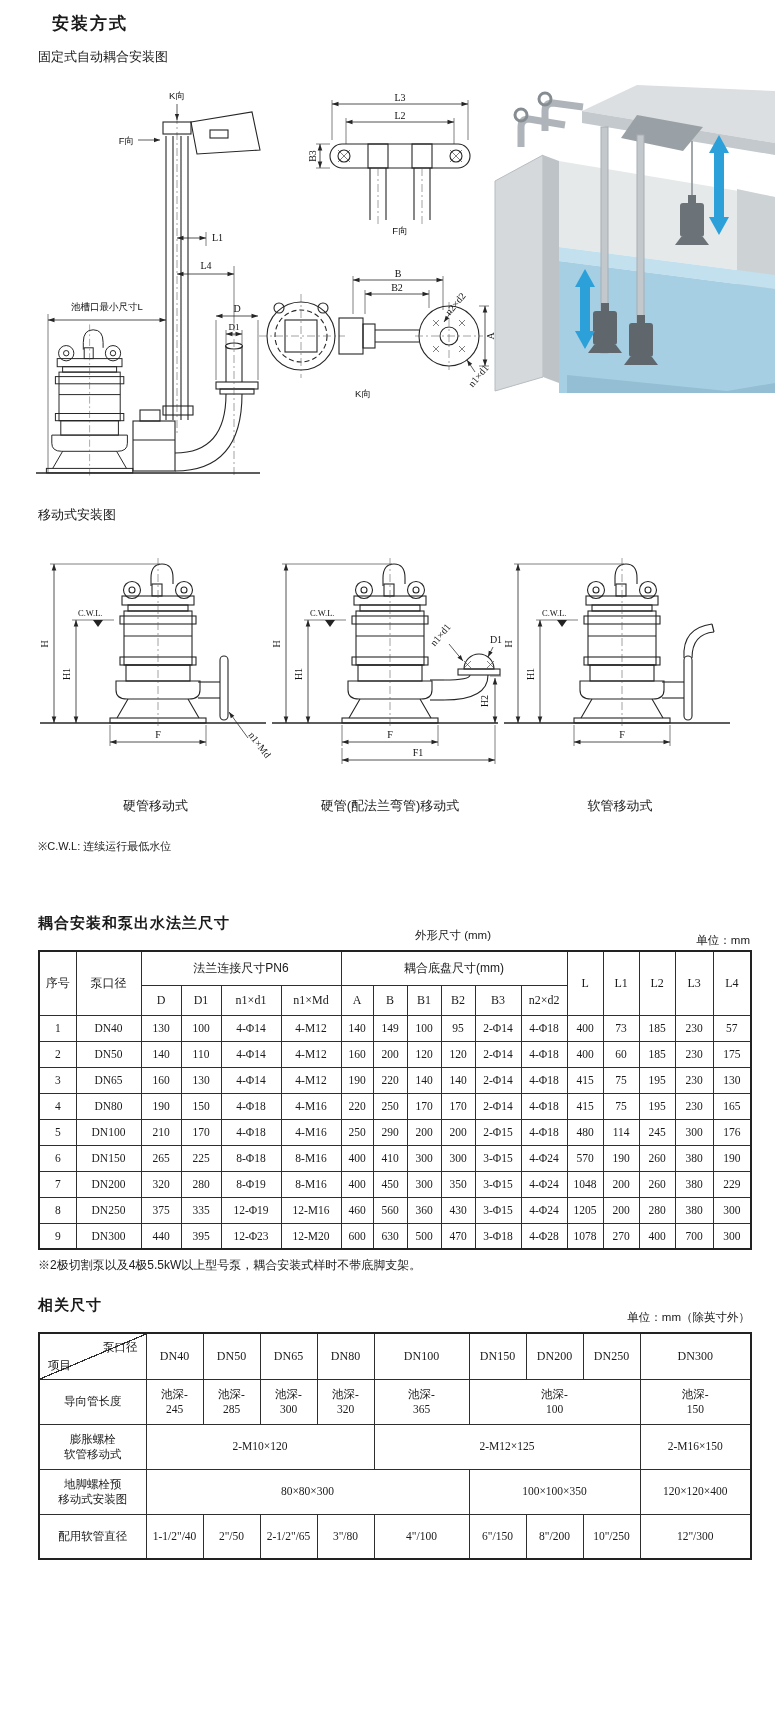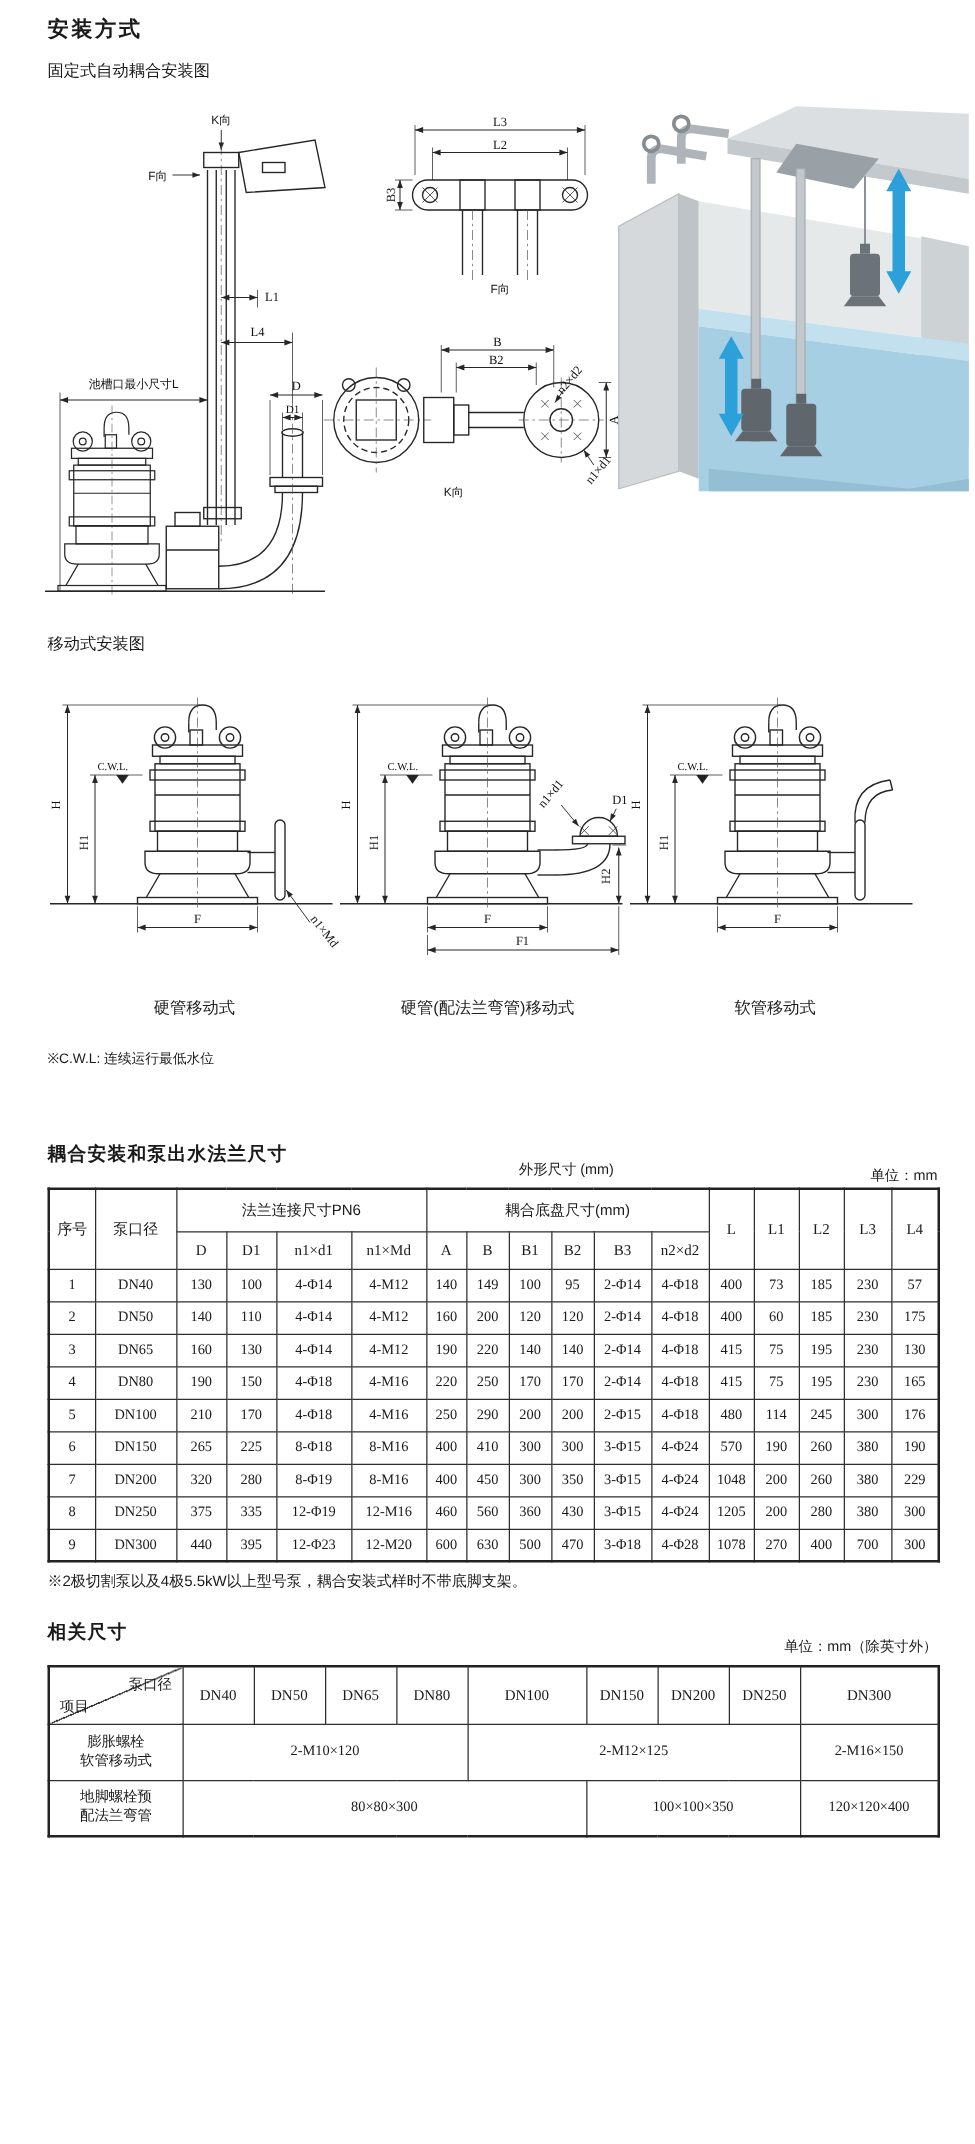--- a/index.html
+++ b/index.html
@@ -10,21 +10,21 @@
   
   .out{fill:none;stroke:#262626;stroke-width:1.1}
   .thin{fill:none;stroke:#3a3a3a;stroke-width:0.65}
   .dim{fill:none;stroke:#262626;stroke-width:0.8;marker-start:url(#ah);marker-end:url(#ah)}
   .lead{fill:none;stroke:#262626;stroke-width:0.75;marker-end:url(#ah)}
   .cl{fill:none;stroke:#555;stroke-width:0.55;stroke-dasharray:8 3 2 3}
   .dt{font:10px "Liberation Serif",serif;fill:#111}
   .sm{font-size:8.5px}
   .dtc{font:9.5px "Liberation Sans",sans-serif;fill:#111}
   
-  .h-title{position:absolute;left:38px;top:12px;font-size:17px;font-weight:bold;letter-spacing:2px}
+  .h-title{position:absolute;left:52px;top:12px;font-size:17px;font-weight:bold;letter-spacing:2px}
   .h-sub{position:absolute;left:38px;top:48px;font-size:13px}
   .h-mobile{position:absolute;left:38px;top:506px;font-size:13px}
   .cap{position:absolute;top:797px;font-size:13px;color:#222;text-align:center}
   .note{position:absolute;left:38px;font-size:11px}
   .note-cwl{top:838px}
   .note-t1{top:1257px;font-size:12px}
   .t1-title{position:absolute;left:38px;top:914px;font-size:15px;font-weight:bold;letter-spacing:1px}
   .t1-dim{position:absolute;left:415px;top:928px;font-size:11.5px}
   .t1-unit{position:absolute;right:30px;top:933px;font-size:11.5px}
   .t2-title{position:absolute;left:38px;top:1296px;font-size:15px;font-weight:bold;letter-spacing:1px}
@@ -637,27 +637,56 @@
       <th>DN80</th>
       <th>DN100</th>
       <th>DN150</th>
       <th>DN200</th>
       <th>DN250</th>
       <th>DN300</th>
     </tr>
   </thead>
   <tbody>
       <tr>
+        <td class="rowlabel">导向管长度</td>
+        <td>池深-
+245</td>
+        <td>池深-
+285</td>
+        <td>池深-
+300</td>
+        <td>池深-
+320</td>
+        <td>池深-
+365</td>
+        <td colspan="3">池深-
+100</td>
+        <td>池深-
+150</td>
+      </tr>
+      <tr>
         <td class="rowlabel">膨胀螺栓
 软管移动式</td>
         <td colspan="4">2-M10×120</td>
         <td colspan="4">2-M12×125</td>
         <td>2-M16×150</td>
       </tr>
       <tr>
         <td class="rowlabel">地脚螺栓预
-配法兰弯管</td>
+移动式安装图</td>
         <td colspan="5">80×80×300</td>
         <td colspan="3">100×100×350</td>
         <td>120×120×400</td>
       </tr>
+      <tr>
+        <td class="rowlabel">配用软管直径</td>
+        <td>1-1/2"/40</td>
+        <td>2"/50</td>
+        <td>2-1/2"/65</td>
+        <td>3"/80</td>
+        <td>4"/100</td>
+        <td>6"/150</td>
+        <td>8"/200</td>
+        <td>10"/250</td>
+        <td>12"/300</td>
+      </tr>
     </tbody>
 </table>
 
 </body></html>

